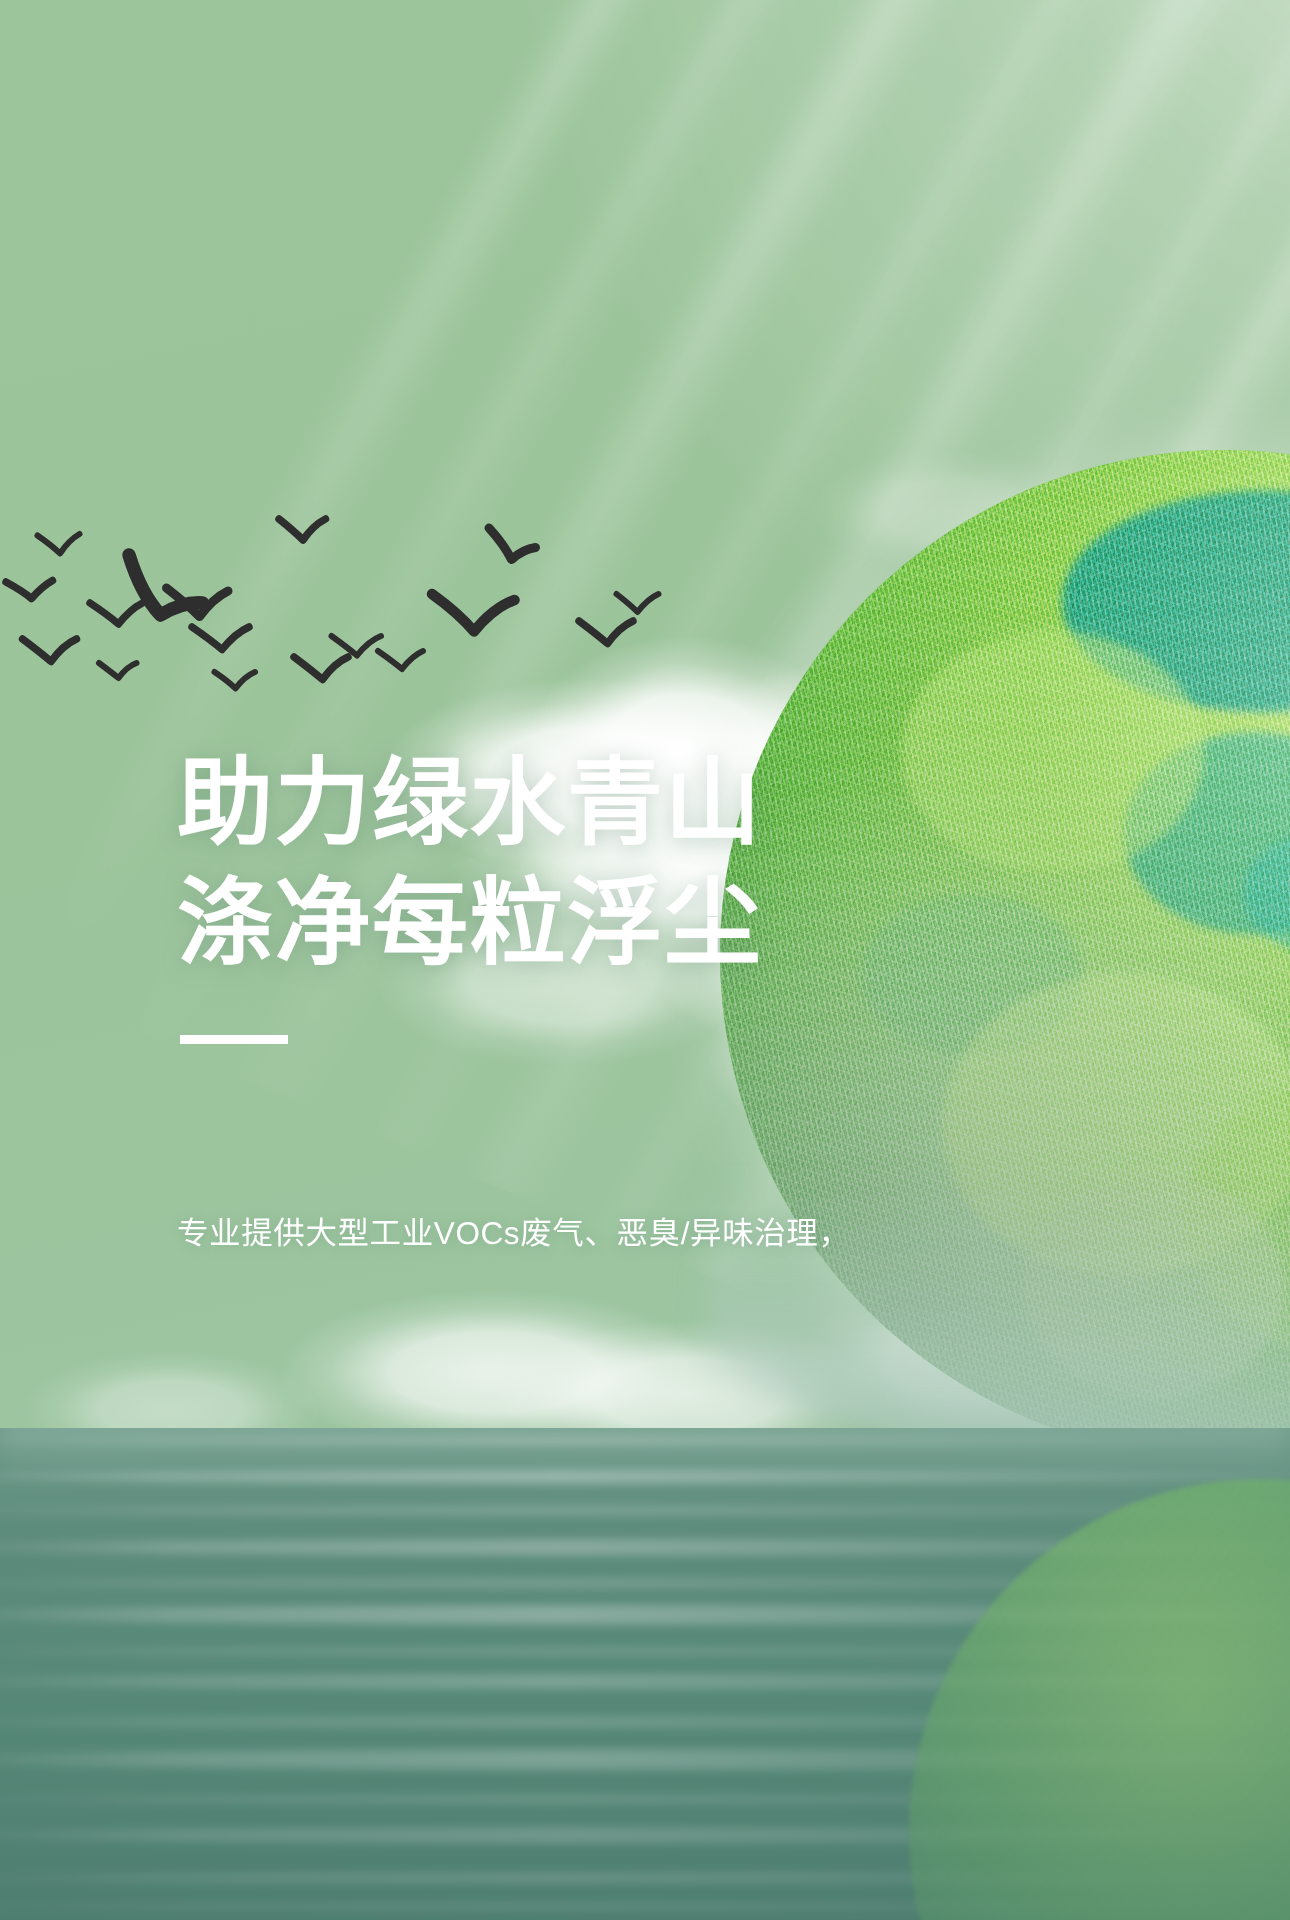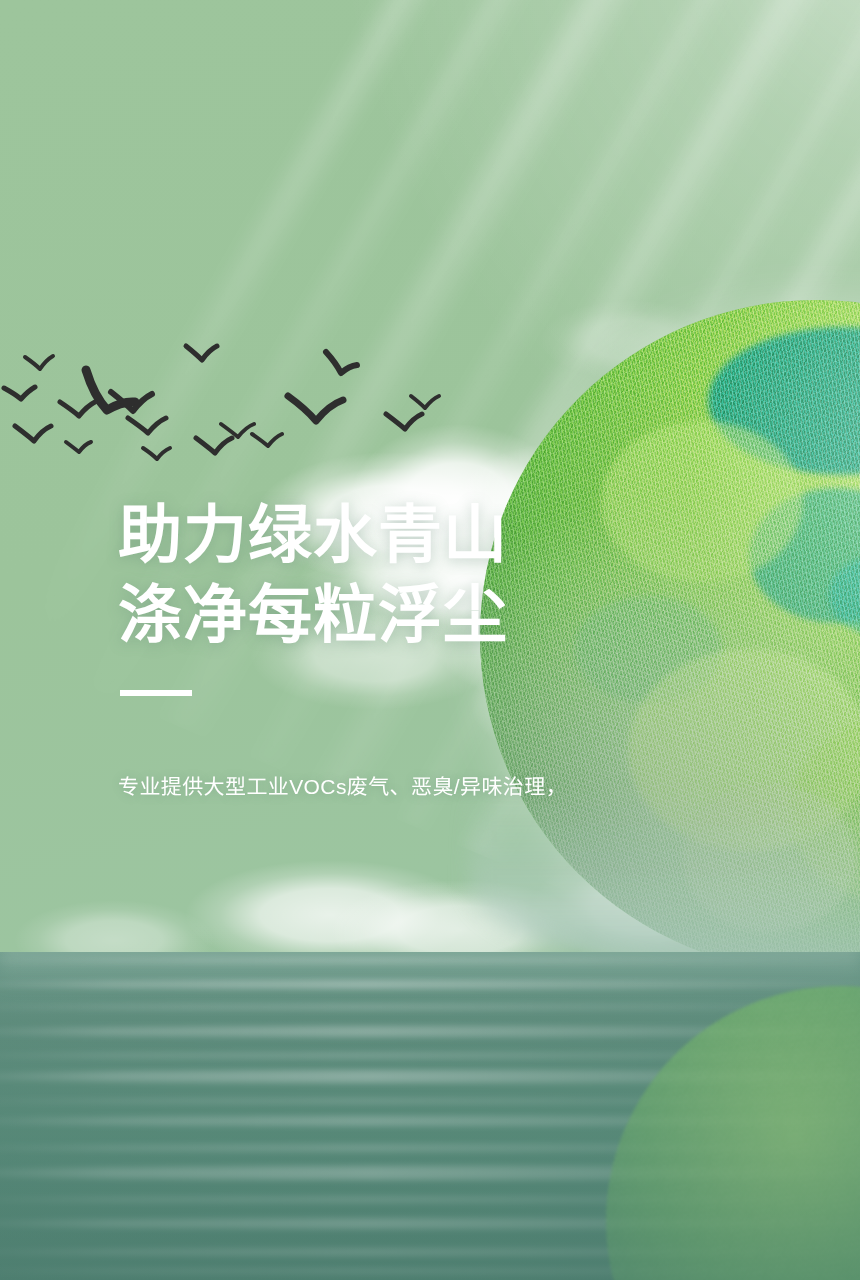--- a/index.html
+++ b/index.html
@@ -199,21 +199,21 @@
     position:absolute;
     left:118px; top:767px;
     color:#ffffff;
     font-size:21px;
     font-weight:normal;
     line-height:40px;
     letter-spacing:.4px;
     white-space:nowrap;
     text-shadow:0 1px 8px rgba(90,130,110,.35);
   }
-  .subtitle .sl { display:block; }
+  .subtitle .sl { display:block;margin-top:36px; }
 </style>
 </head>
 <body>
 
 <div id="poster">
 
   <div class="sky"></div>
 
   <div class="rays"></div>
 

